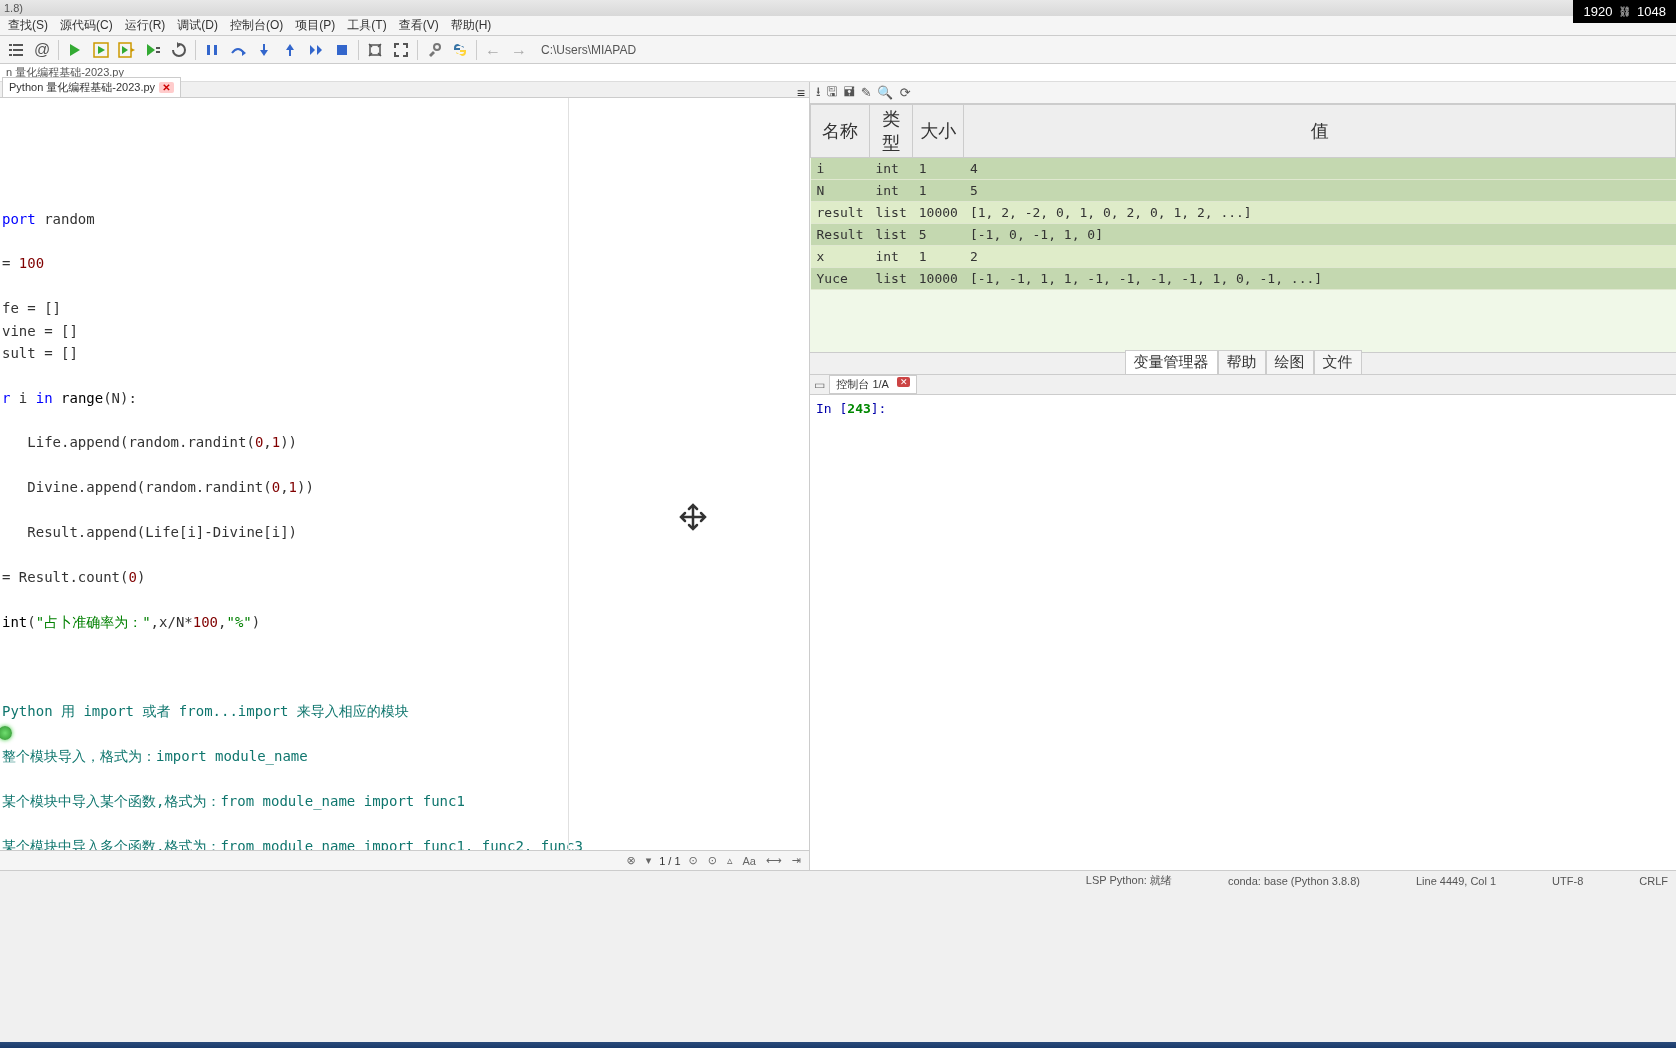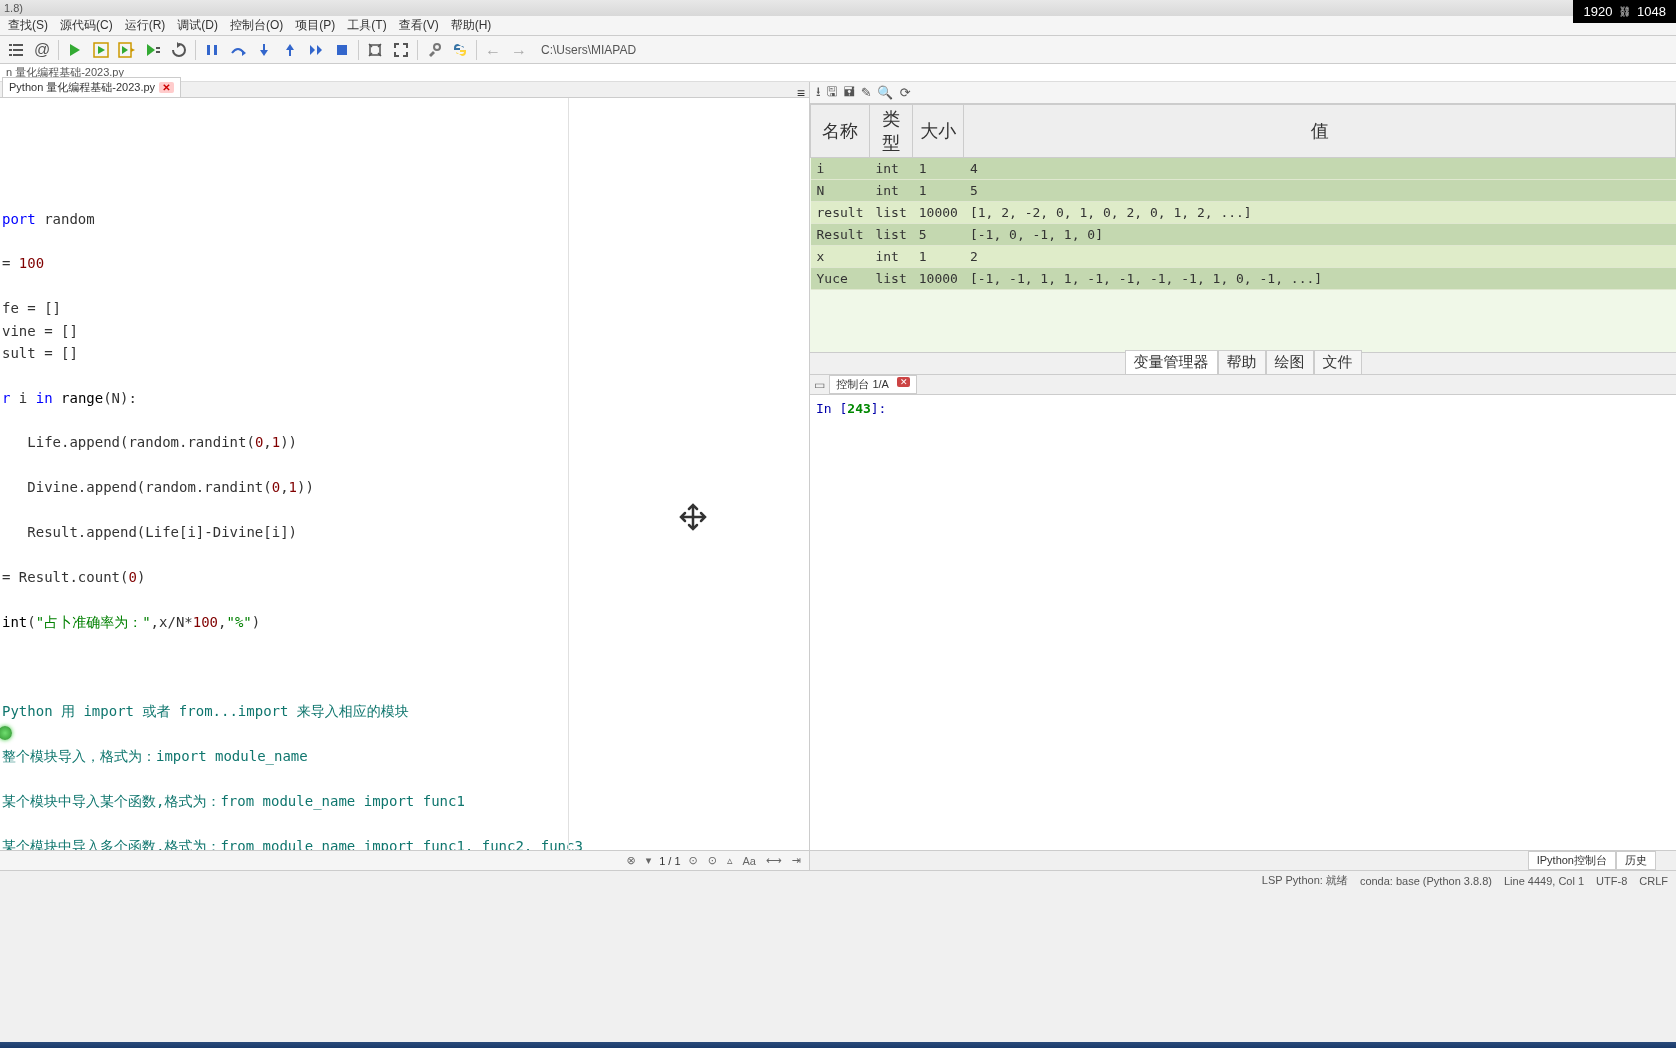--- a/index.html
+++ b/index.html
@@ -69,21 +69,21 @@
 .console-tabs .cicon { cursor: pointer; color: #666; }
 
 .console-body { flex: 1; font-family: Consolas, monospace; font-size: 13px; padding: 6px; }
 .console-body .prompt { color: #0000aa; }
 .console-body .promptnum { color: #008800; font-weight: bold; }
 
 .console-bottom-tabs { height: 20px; background: #f0f0f0; border-top: 1px solid #ccc; display: flex; justify-content: flex-end; align-items: center; padding-right: 20px; }
 .console-bottom-tabs span { border: 1px solid #ccc; padding: 1px 8px; font-size: 11px; background: #fff; cursor: pointer; }
 
 .statusbar { height: 20px; background: #f0f0f0; border-top: 1px solid #ccc; display: flex; align-items: center; justify-content: flex-end; gap: 12px; padding: 0 8px; font-size: 11px; color: #555; }
-.statusbar span { white-space: nowrap; }
+.statusbar span { white-space: nowrap; margin-left: 44px; }
 
 .taskbar { position: absolute; bottom: 0; left: 0; right: 0; height: 6px; background: linear-gradient(#2a4a7a, #1a3a6a); }
 
 svg { display: block; }
 </style>
 </head>
 <body>
 
 <div class="titlebar">
   <span>1.8)</span>
@@ -328,24 +328,20 @@
       <div class="console-tabs">
         <span class="cicon">▭</span>
         <div class="ctab">
           <span>控制台 1/A</span>
           <span class="close">✕</span>
         </div>
       </div>
       <div class="console-body">
         <span class="prompt">In [</span><span class="promptnum">243</span><span class="prompt">]:</span>
       </div>
-      <div class="console-bottom-tabs">
-        <span>IPython控制台</span>
-        <span>历史</span>
-      </div>
     </div>
   </div>
 </div>
 
 <div class="statusbar">
   <span>LSP Python: 就绪</span>
   <span>conda: base (Python 3.8.8)</span>
   <span>Line 4449, Col 1</span>
   <span>UTF-8</span>
   <span>CRLF</span>

